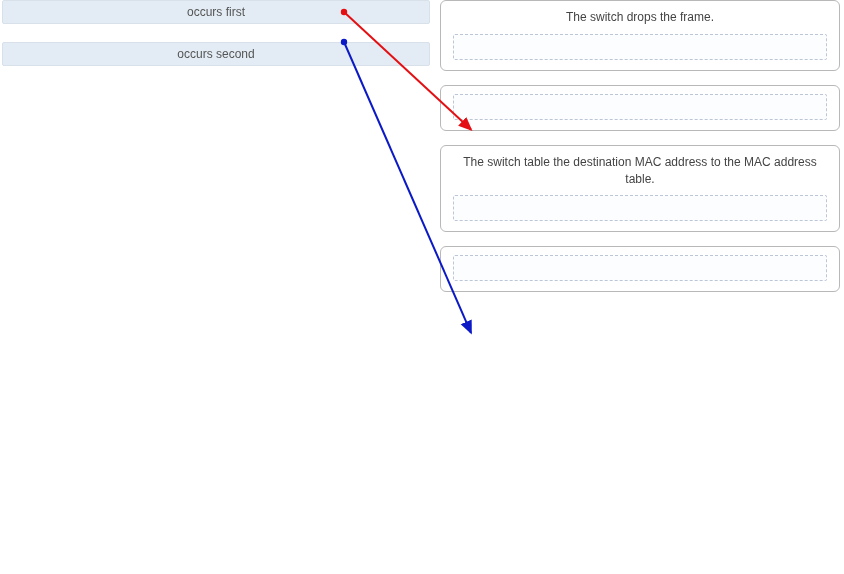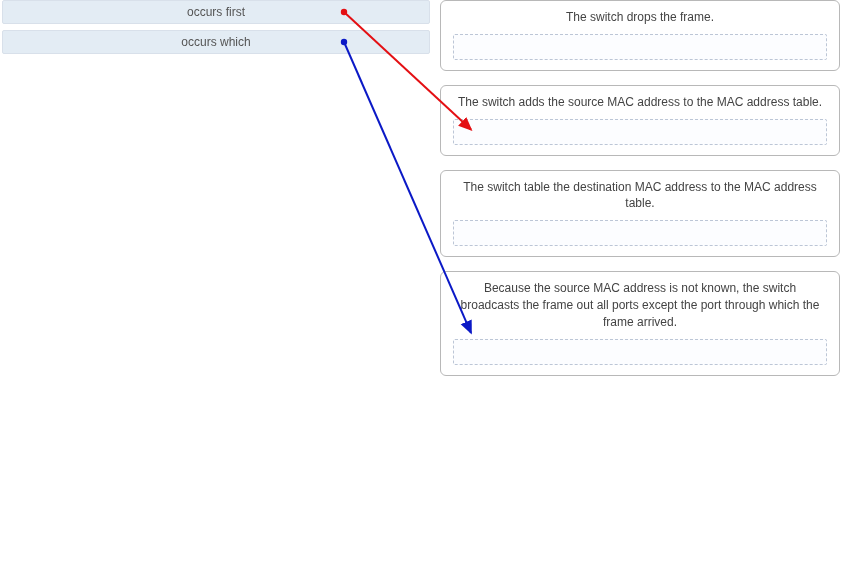--- a/index.html
+++ b/index.html
@@ -19,21 +19,21 @@
       width: 428px;
     }
     .left-item {
       background: #e3ecf4;
       border: 1px solid #d8e0ea;
       border-radius: 2px;
       height: 24px;
       display: flex;
       align-items: center;
       justify-content: center;
-      margin-bottom: 6px;
+      margin-bottom: 18px;
       font-size: 12px;
       color: #555;
       cursor: move;
     }
     .right-col {
       position: absolute;
       left: 440px;
       top: 0;
       width: 400px;
     }
@@ -65,39 +65,37 @@
     }
   </style>
 </head>
 <body>
 
 <div class="left-col">
   <div class="left-item">
     <span>occurs first</span>
   </div>
   <div class="left-item">
-    <span>occurs which</span>
+    <span>occurs second</span>
   </div>
 </div>
 
 <div class="right-col">
   <div class="target-box">
     <div class="target-label">The switch drops the frame.</div>
     <div class="drop-zone"></div>
   </div>
   <div class="target-box">
-    <div class="target-label">The switch adds the source MAC address to the MAC address table.</div>
     <div class="drop-zone"></div>
   </div>
   <div class="target-box">
     <div class="target-label">The switch table the destination MAC address to the MAC address table.</div>
     <div class="drop-zone"></div>
   </div>
   <div class="target-box">
-    <div class="target-label">Because the source MAC address is not known, the switch broadcasts the frame out all ports except the port through which the frame arrived.</div>
     <div class="drop-zone"></div>
   </div>
 </div>
 
 <svg class="arrows">
   <defs>
     <marker id="arrowhead-0" markerWidth="8" markerHeight="8" refX="6" refY="3" orient="auto">
       <path d="M0,0 L7,3 L0,6 Z" fill="#e40f13"></path>
     </marker>
     <marker id="arrowhead-1" markerWidth="8" markerHeight="8" refX="6" refY="3" orient="auto">

